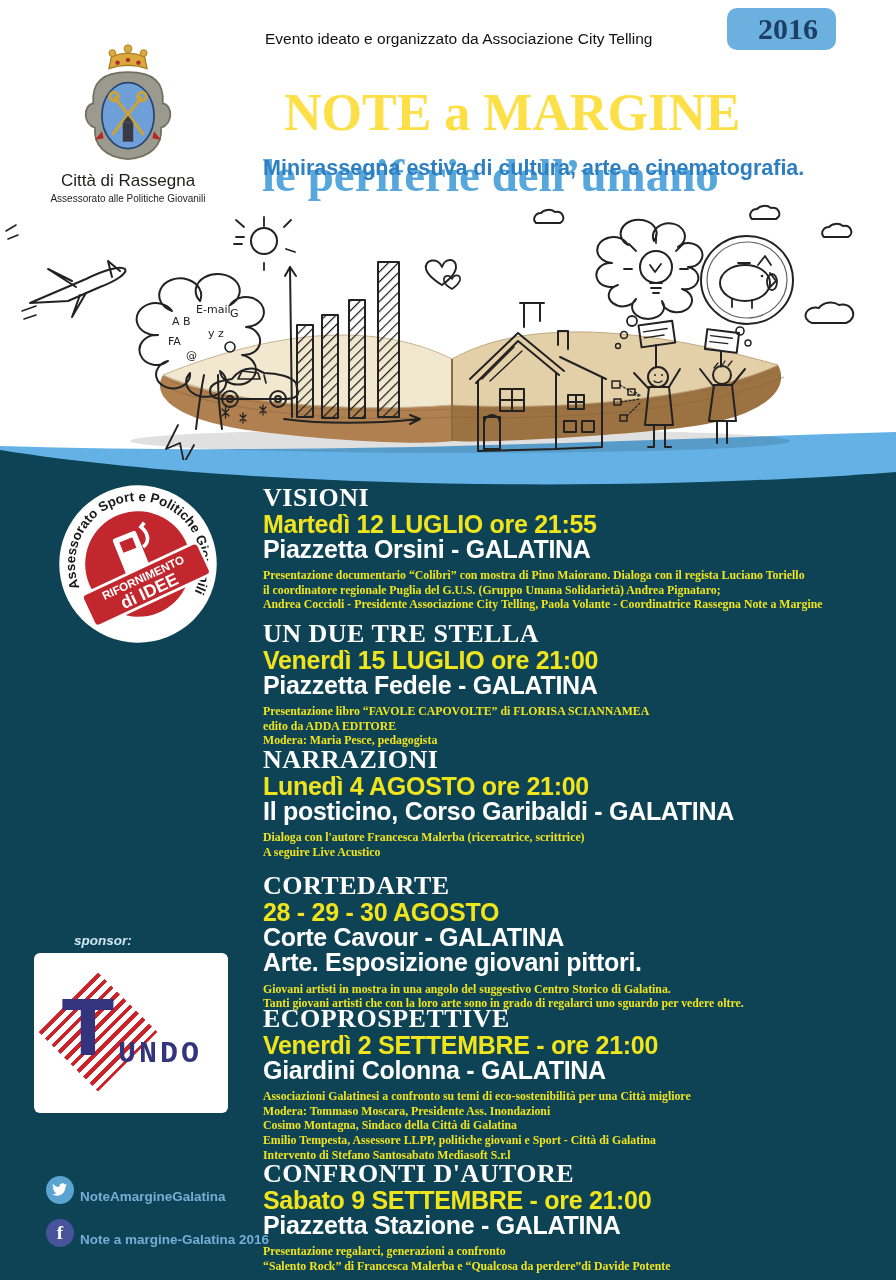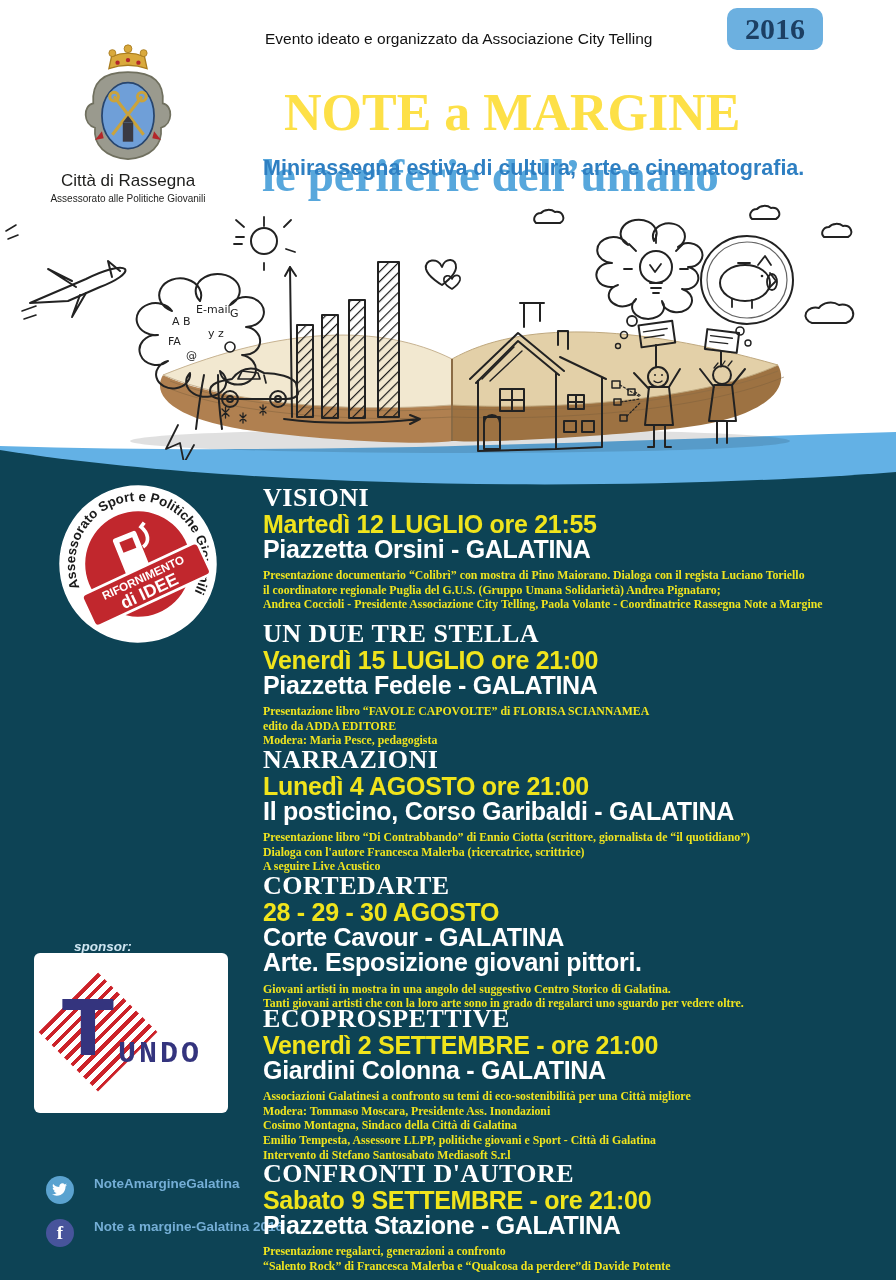--- a/index.html
+++ b/index.html
@@ -10,39 +10,39 @@
   .illu{position:absolute;top:195px;left:0;z-index:3;display:block;}
 
   
   .crest-block{position:absolute;top:34px;left:18px;width:220px;text-align:center;color:#1e1e1c;z-index:4;}
   .crest-block svg{display:block;margin:0 auto;}
   .crest-city{font-size:17px;margin-top:5px;}
   .crest-dept{font-size:10px;margin-top:2px;}
   .org-line{position:absolute;top:30px;left:265px;font-size:15.5px;color:#121212;z-index:4;}
   .year-badge{position:absolute;top:8px;left:727px;width:96px;height:42px;background:#6cb0e0;border-radius:10px;
               display:flex;align-items:center;justify-content:center;z-index:4;
-              font-family:"Liberation Serif",serif;font-weight:700;font-size:30px;color:#1c3f63;}
+              font-family:"Liberation Serif",serif;font-weight:700;font-size:30px;color:#1c3f63;padding-left:13px;}
   .title{position:absolute;top:52px;left:262px;z-index:4;font-family:"Liberation Serif",serif;
          font-weight:700;font-size:52px;line-height:1;color:#fde047;white-space:nowrap;margin-left:22px;}
   .subtitle{position:absolute;top:113px;left:262px;z-index:4;font-family:"Liberation Serif",serif;
             font-weight:700;font-size:47px;line-height:1;color:#57a7dc;white-space:nowrap;}
   .tagline{position:absolute;top:156px;left:263px;z-index:4;font-weight:700;font-size:21.5px;color:#2e7fc2;white-space:nowrap;}
 
   
   .idee-badge{position:absolute;top:476px;left:50px;z-index:5;transform:rotate(-22deg);}
-  .sponsor-label{position:absolute;top:933px;left:74px;z-index:5;color:#cfe6f2;font-style:italic;font-weight:700;font-size:13.5px;margin-top:6px;}
+  .sponsor-label{position:absolute;top:933px;left:74px;z-index:5;color:#cfe6f2;font-style:italic;font-weight:700;font-size:13.5px;}
   .sponsor-box{position:absolute;top:953px;left:34px;width:194px;height:160px;background:#fff;border-radius:6px;z-index:5;}
   .tundo{position:relative;width:100%;height:100%;overflow:hidden;}
   .tundo-diamond{position:absolute;left:22px;top:37px;width:84px;height:84px;transform:rotate(45deg);
                  background:repeating-linear-gradient(90deg,#cc2229 0 4px,#ffffff 4px 9px);}
   .tundo-t{position:absolute;left:28px;top:42px;font-size:76px;line-height:.9;font-weight:700;color:#34347e;
            font-family:"DejaVu Sans",sans-serif;}
   .tundo-rest{position:absolute;left:84px;top:84px;font-size:30px;font-weight:700;letter-spacing:3px;color:#34347e;
               font-family:Liberation Mono, monospace;}
-  .social{position:absolute;left:46px;z-index:5;display:flex;align-items:flex-start;gap:20px;
+  .social{position:absolute;left:46px;z-index:5;display:flex;align-items:flex-end;gap:6px;
           color:#74aed6;font-weight:700;font-size:13.5px;}
   .social.tw{top:1176px;} .social.fb{top:1219px;}
   .circ{width:28px;height:28px;border-radius:50%;display:flex;align-items:center;justify-content:center;flex:0 0 auto;}
   .tw .circ{background:#5ba3d0;}
   .fb .circ{background:#47549b;color:#fff;font-size:19px;font-weight:700;font-family:"Liberation Serif",serif;}
 
   
   .ev{position:absolute;left:263px;width:620px;z-index:5;}
   .ev-name{font-family:"Liberation Serif",serif;font-weight:700;font-size:26px;line-height:.9;
            color:#fff;margin:0 0 3px;letter-spacing:.5px;}
@@ -297,21 +297,20 @@
       <div>edito da ADDA EDITORE</div>
       <div>Modera: Maria Pesce, pedagogista</div>
     </div>
   </article>
 
   <article class="ev" style="top:748px">
     <h3 class="ev-name">NARRAZIONI</h3>
     <div class="ev-date">Lunedì 4 AGOSTO ore 21:00</div>
     <div class="ev-venue">Il posticino, Corso Garibaldi - GALATINA</div>
     <div class="ev-desc">
-      <div>Presentazione libro “Di Contrabbando” di Ennio Ciotta (scrittore, giornalista de “il quotidiano”)</div>
       <div>Dialoga con l'autore Francesca Malerba (ricercatrice, scrittrice)</div>
       <div>A seguire Live Acustico</div>
     </div>
   </article>
 
   <article class="ev" style="top:874px">
     <h3 class="ev-name">CORTEDARTE</h3>
     <div class="ev-date">28 - 29 - 30 AGOSTO</div>
     <div class="ev-venue">Corte Cavour - GALATINA</div>
     <div class="ev-venue">Arte. Esposizione giovani pittori.</div>

